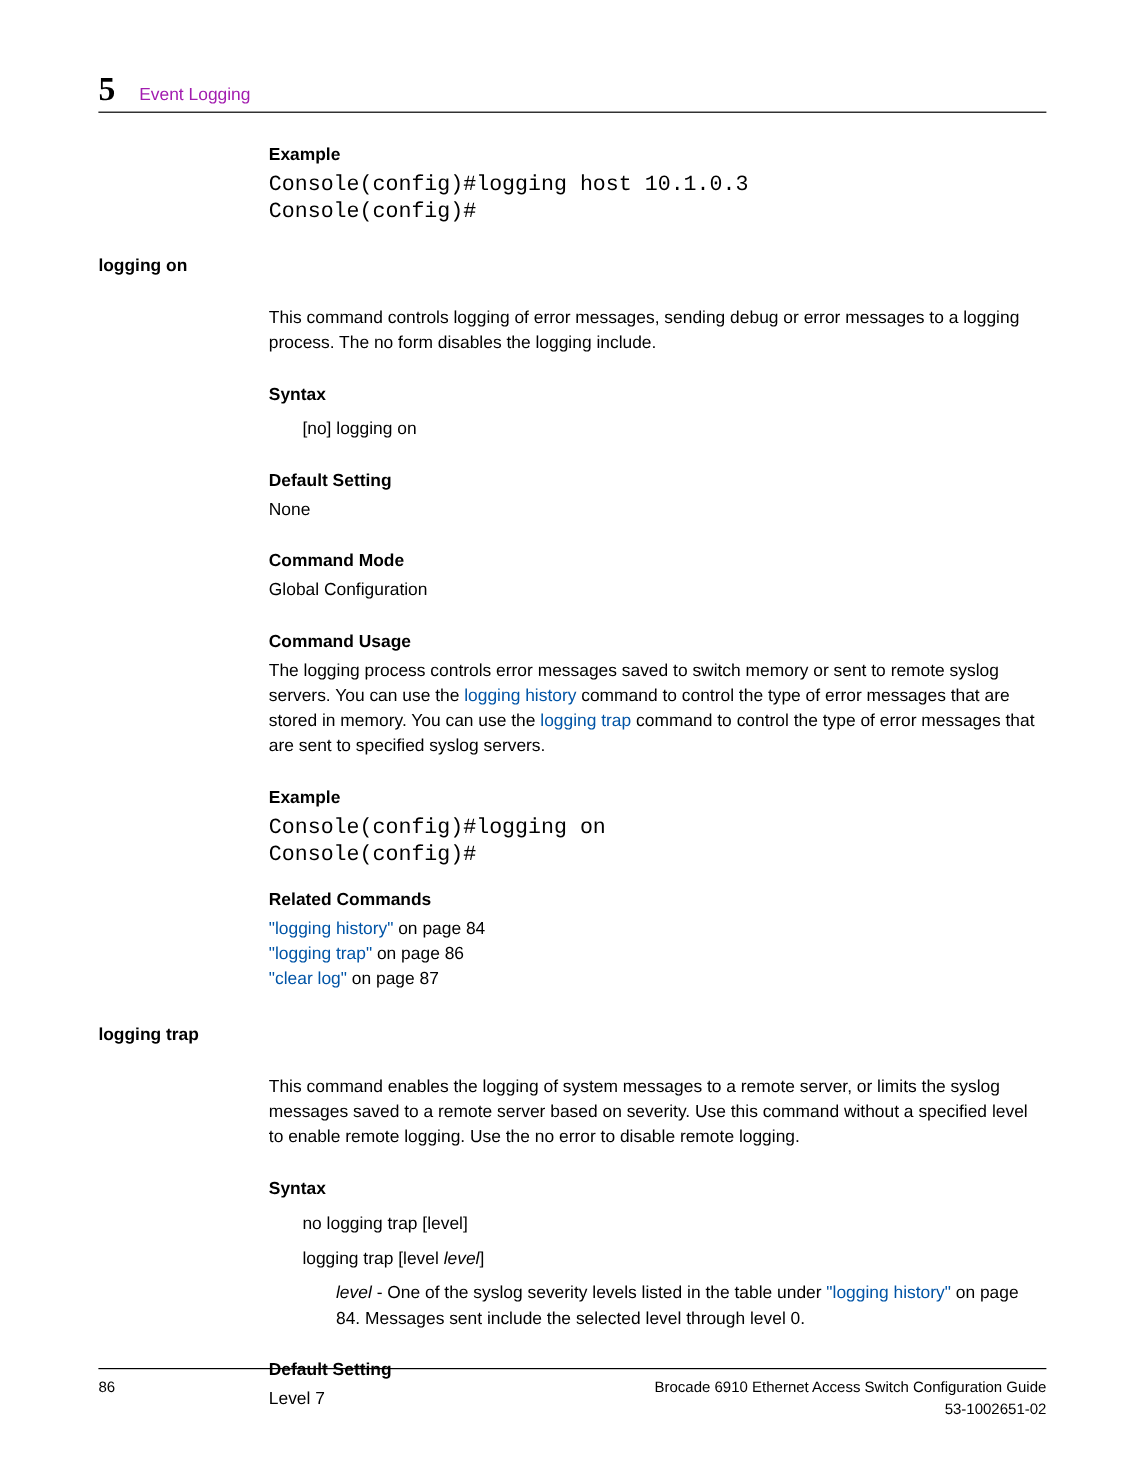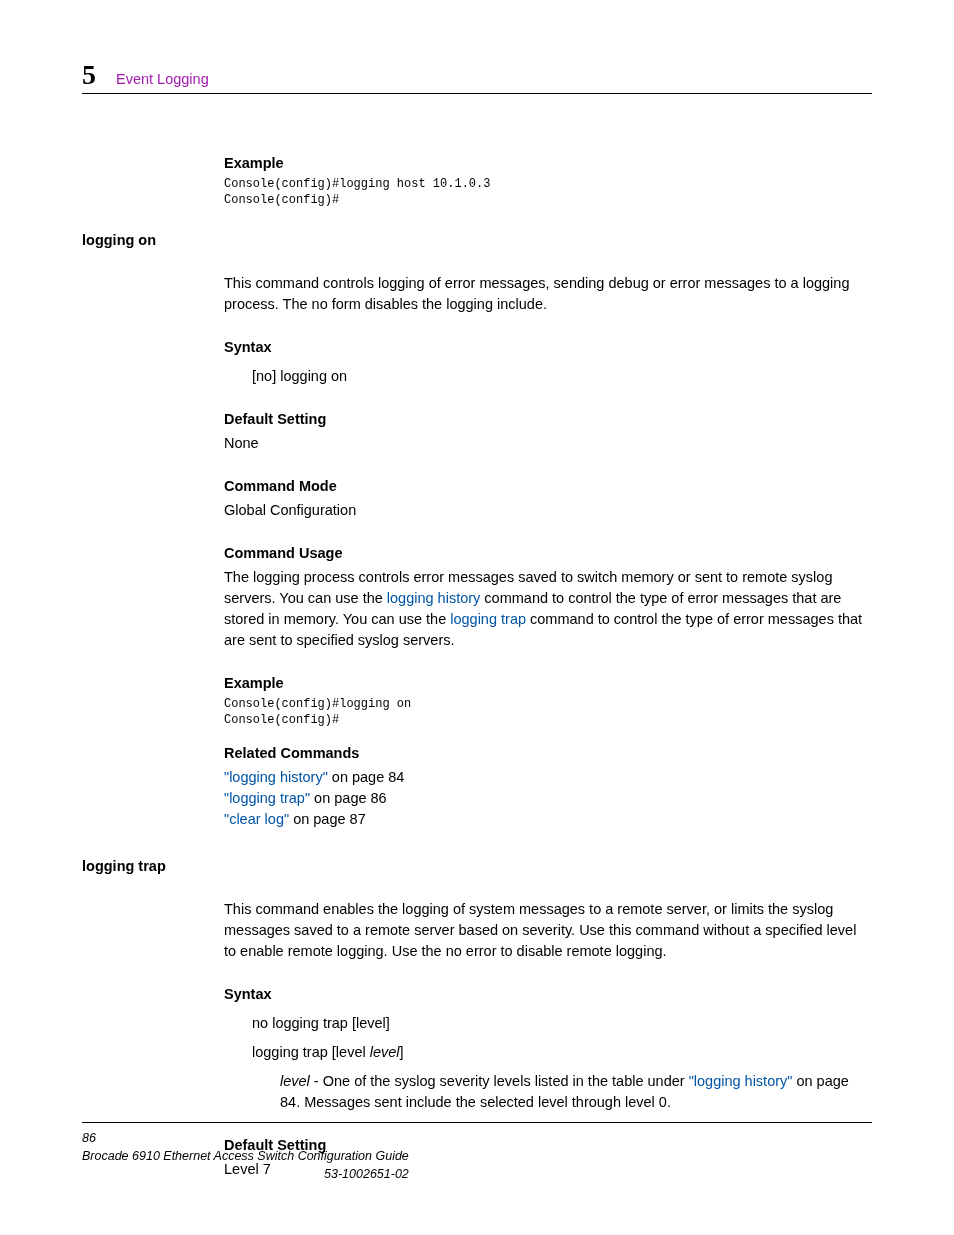--- a/index.html
+++ b/index.html
@@ -32,35 +32,35 @@
   }
   .hr {
     position: absolute;
     top: 93px;
     left: 82px;
     width: 790px;
     border-top: 1px solid #000;
   }
   .content {
     position: absolute;
-    top: 153px;
+    top: 119px;
     left: 82px;
     width: 790px;
   }
   .indent {
     margin-left: 142px;
   }
   .heading {
     font-weight: bold;
     margin-bottom: 3px;
     font-size: 14.5px;
   }
   .code {
     font-family: 'Courier New', Courier, monospace;
-    font-size: 12px;
+    font-size: 18px;
     white-space: pre;
     line-height: 1.3;
   }
   .side-heading {
     font-weight: bold;
     font-size: 14.5px;
     margin-top: 0px;
   }
   .block { margin-bottom: 22px; }
   .block-sm { margin-bottom: 14px; }
@@ -70,22 +70,20 @@
     position: absolute;
     bottom: 52px;
     left: 82px;
     width: 790px;
     border-top: 1px solid #000;
     padding-top: 6px;
     display: flex;
     justify-content: space-between;
     align-items: flex-start;
     font-size: 12.5px;
-    font-style: italic;
-    flex-direction: column;
   }
   .footer-right { text-align: right; }
   .bold { font-weight: normal; }
   .italic { font-style: italic; }
 </style>
 </head>
 <body>
 
 <div class="header">
   <span class="chapter-num">5</span>

